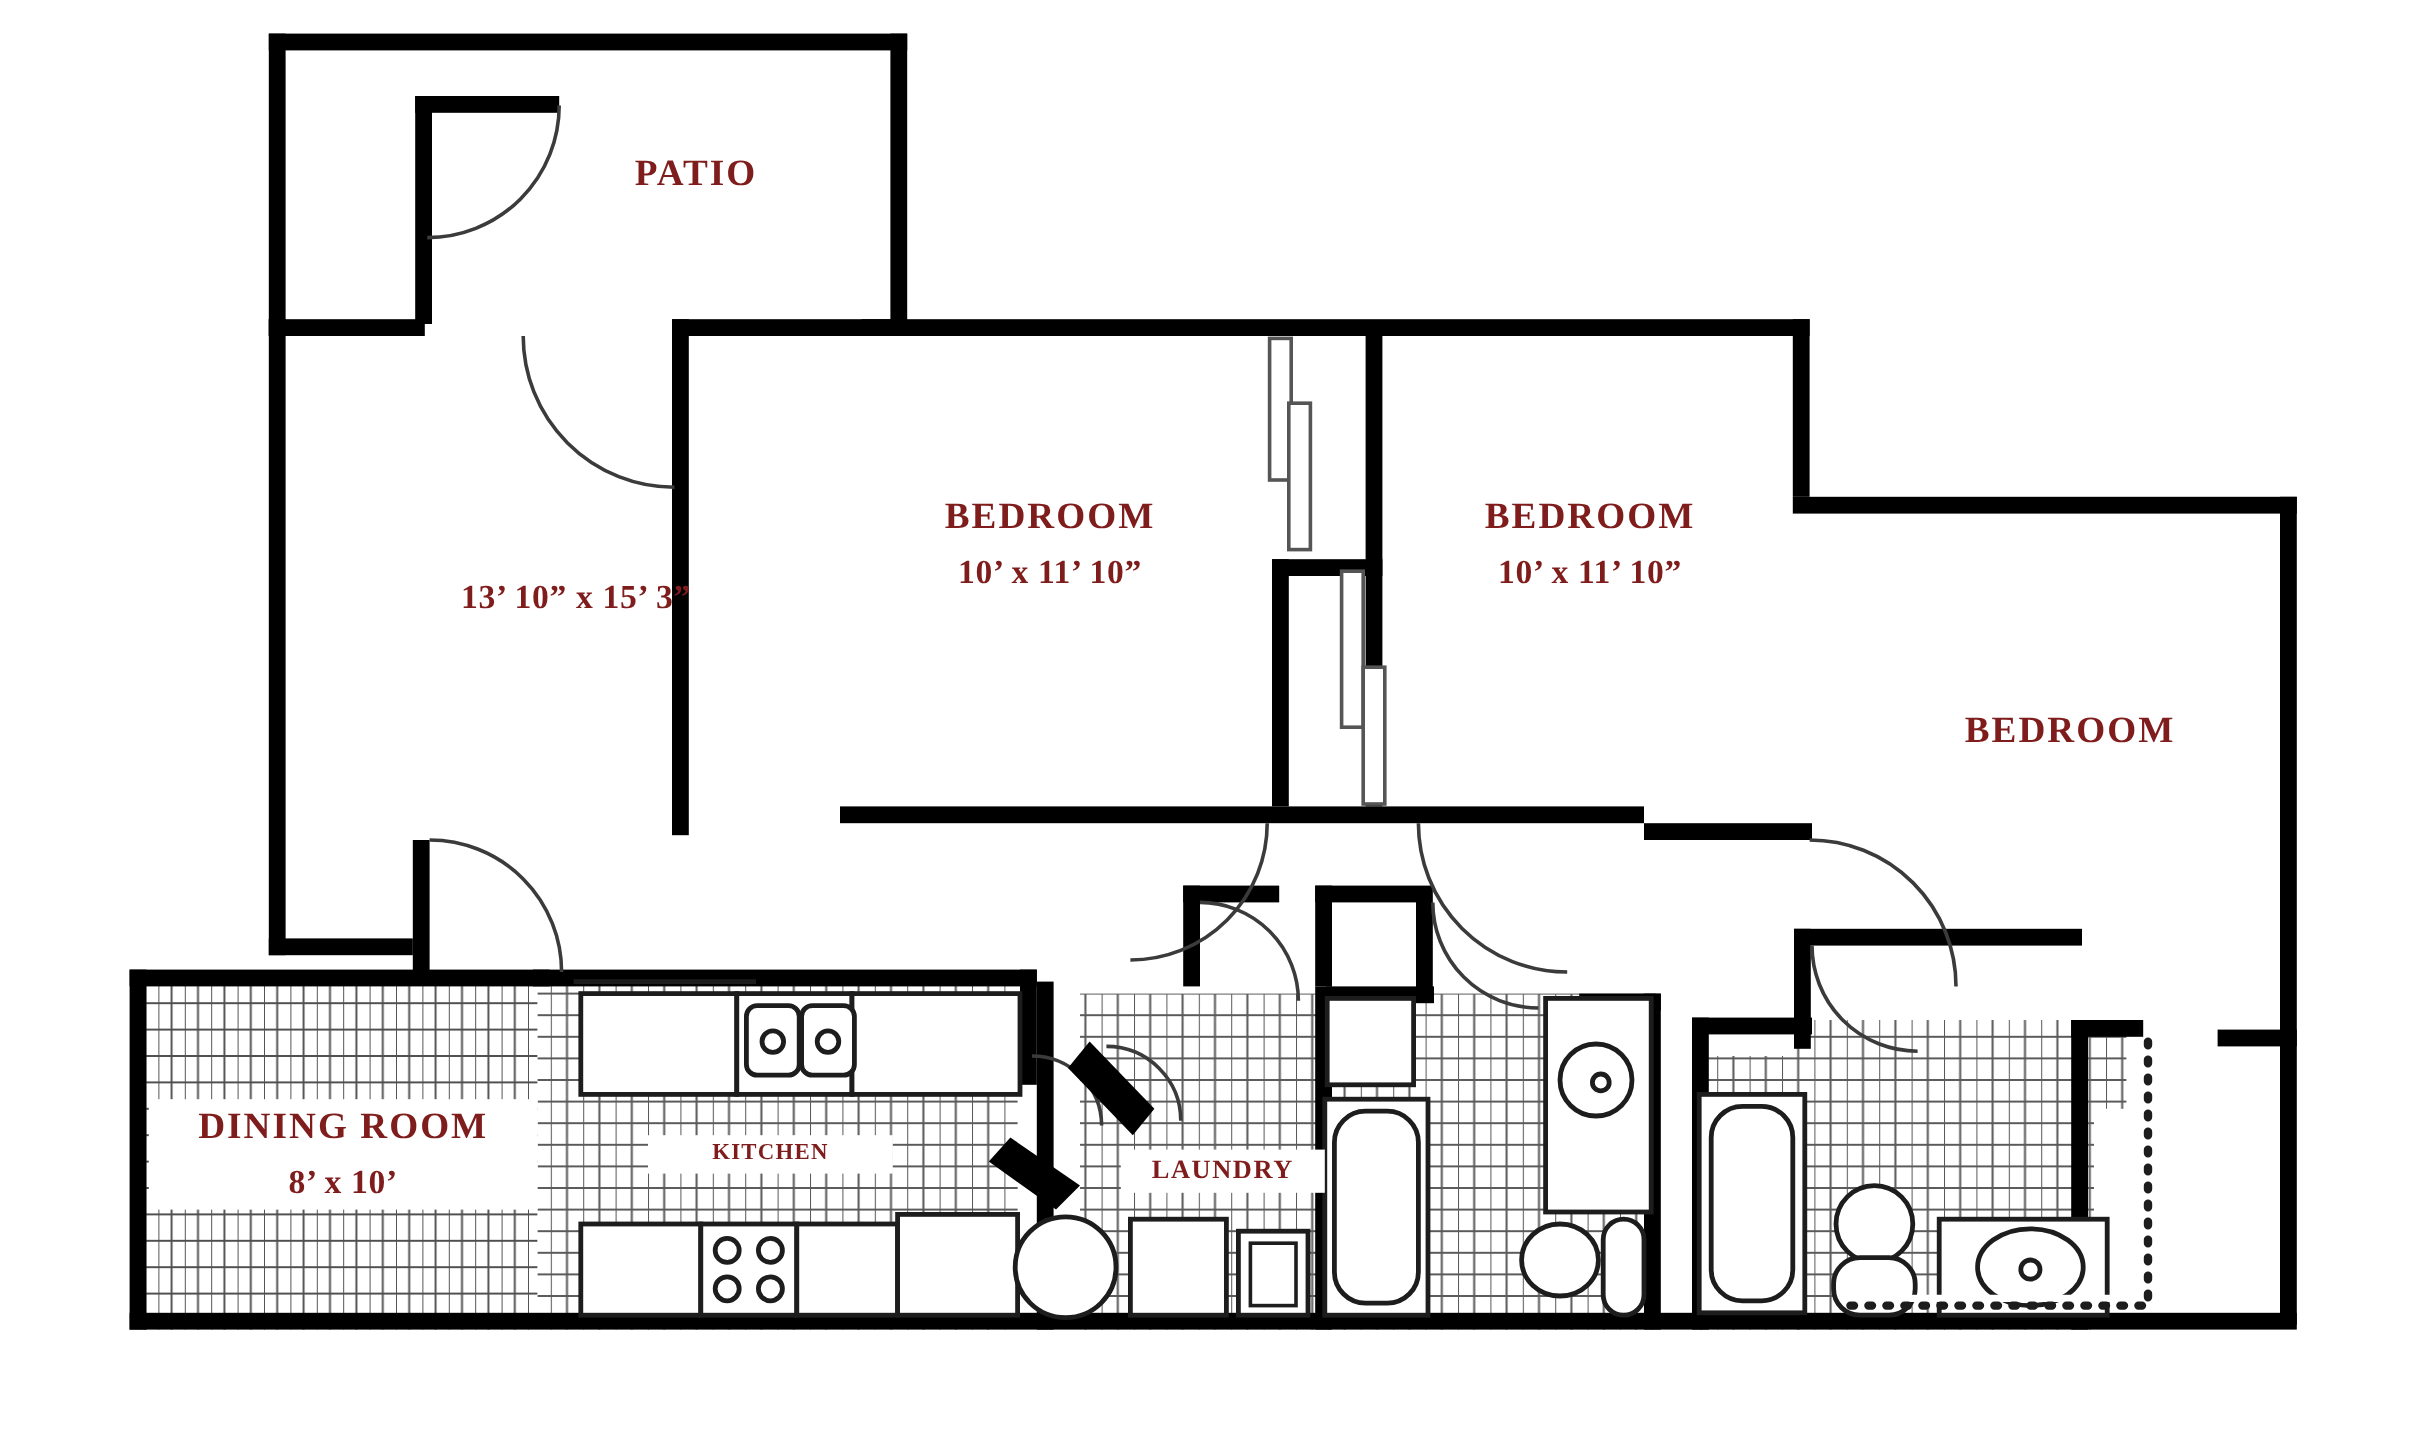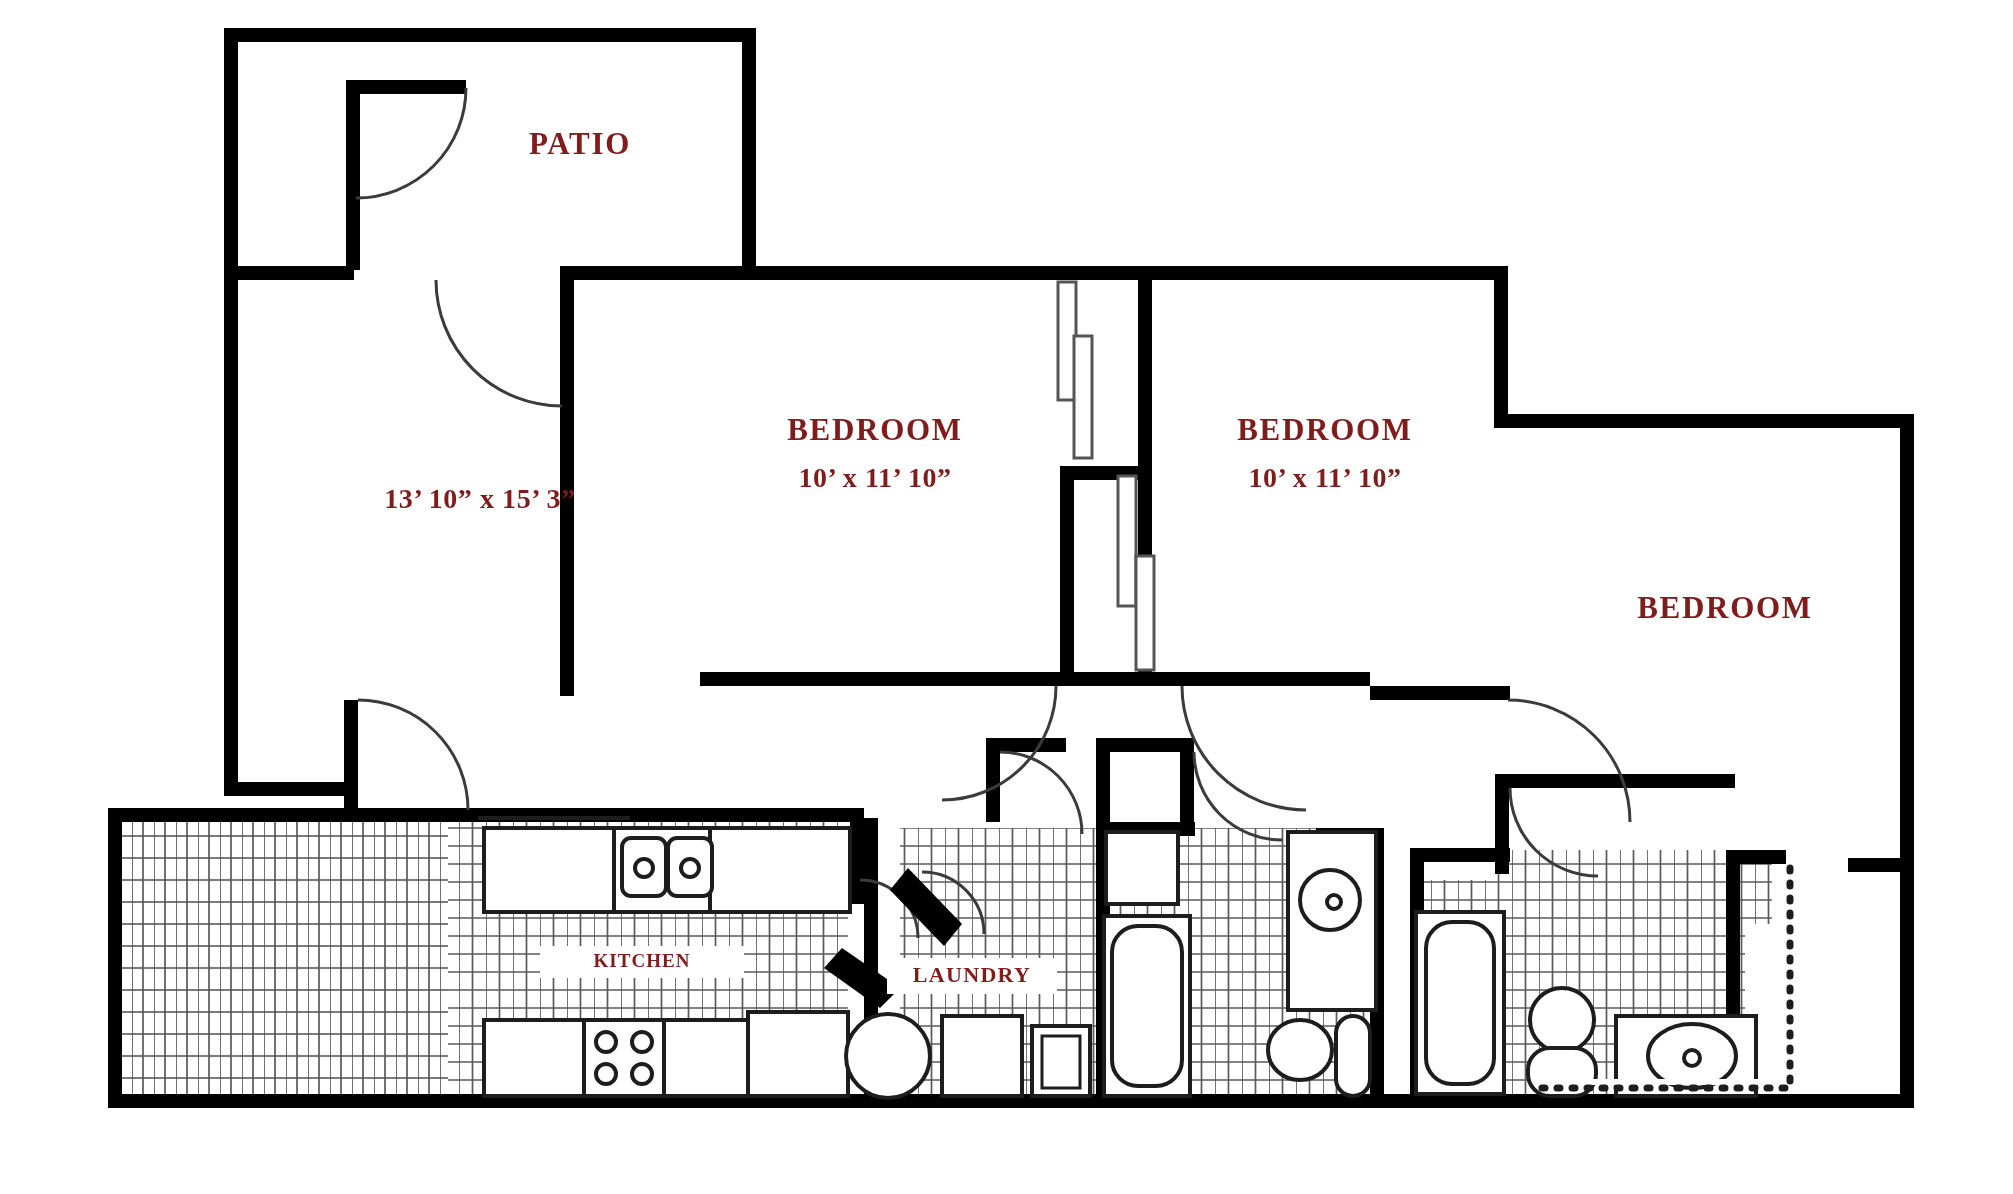--- a/index.html
+++ b/index.html
@@ -273,22 +273,26 @@
 
   <div class="room-label" style="left:1160px; top:412px; width:330px;">
     <span class="ttl">BEDROOM</span>
     <span class="dim">10’ x 11’ 10”</span>
   </div>
 
   <div class="room-label" style="left:1560px; top:590px; width:330px;">
     <span class="ttl">BEDROOM</span>
   </div>
 
+  <div class="room-label boxed" style="left:124px; top:916px; width:300px;">
+    <span class="ttl">DINING ROOM</span>
+    <span class="dim">8’ x 10’</span>
+  </div>
 
   <div class="room-label boxed small" style="left:540px; top:946px; width:180px;">
     <span class="ttl">KITCHEN</span>
   </div>
 
-  <div class="room-label boxed tiny" style="left:887px; top:958px; width:146px;">
+  <div class="room-label boxed tiny" style="left:934px; top:958px; width:146px;">
     <span class="ttl">LAUNDRY</span>
   </div>
 
 </div>
 
 </body></html>

